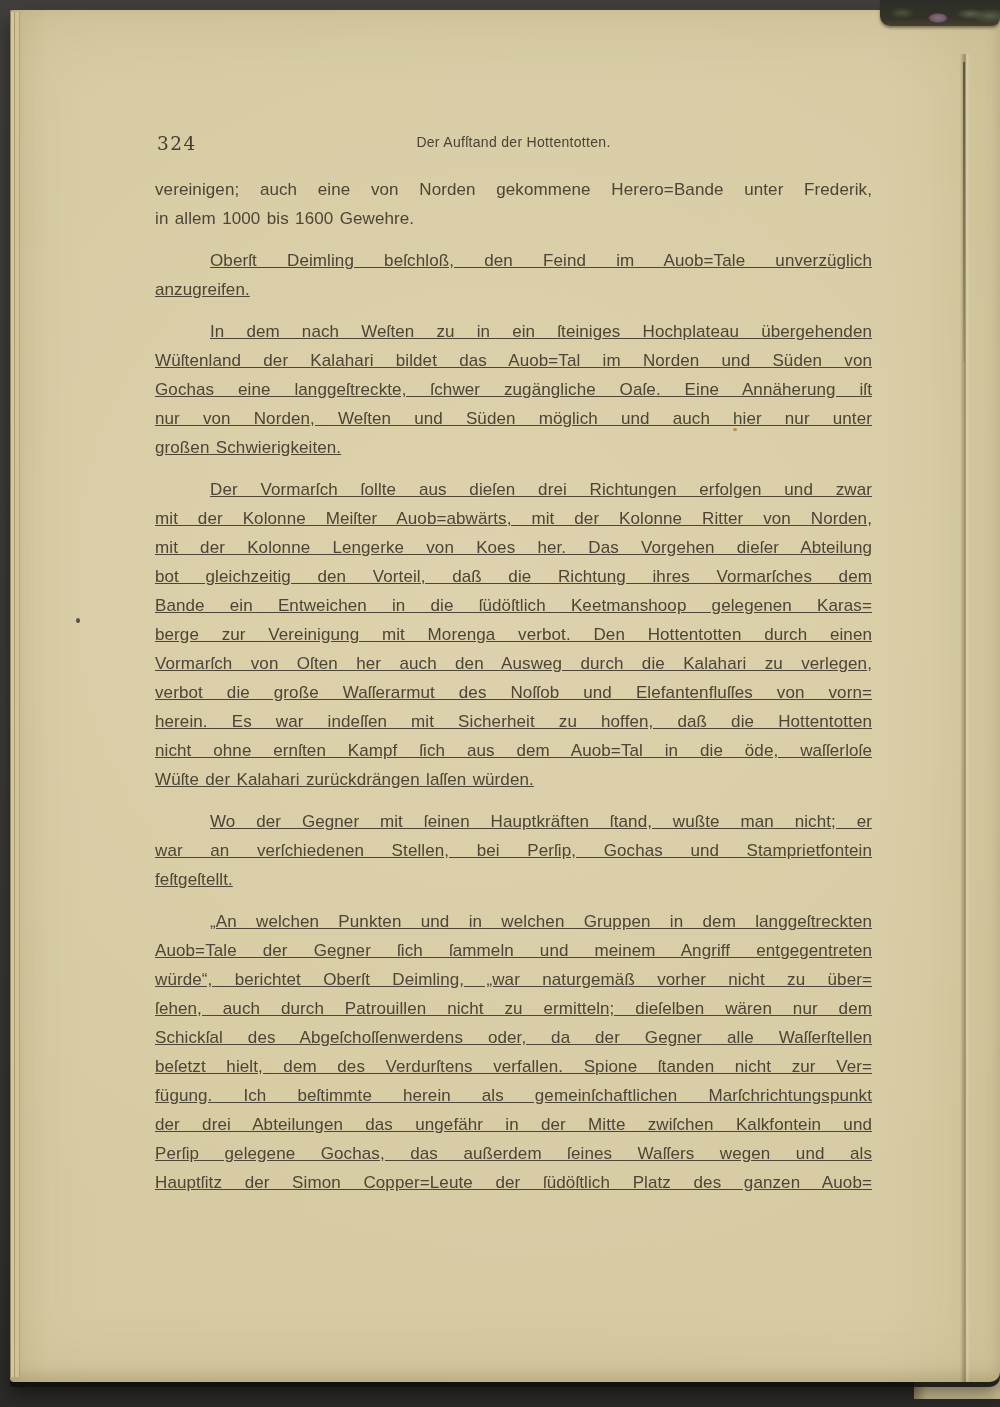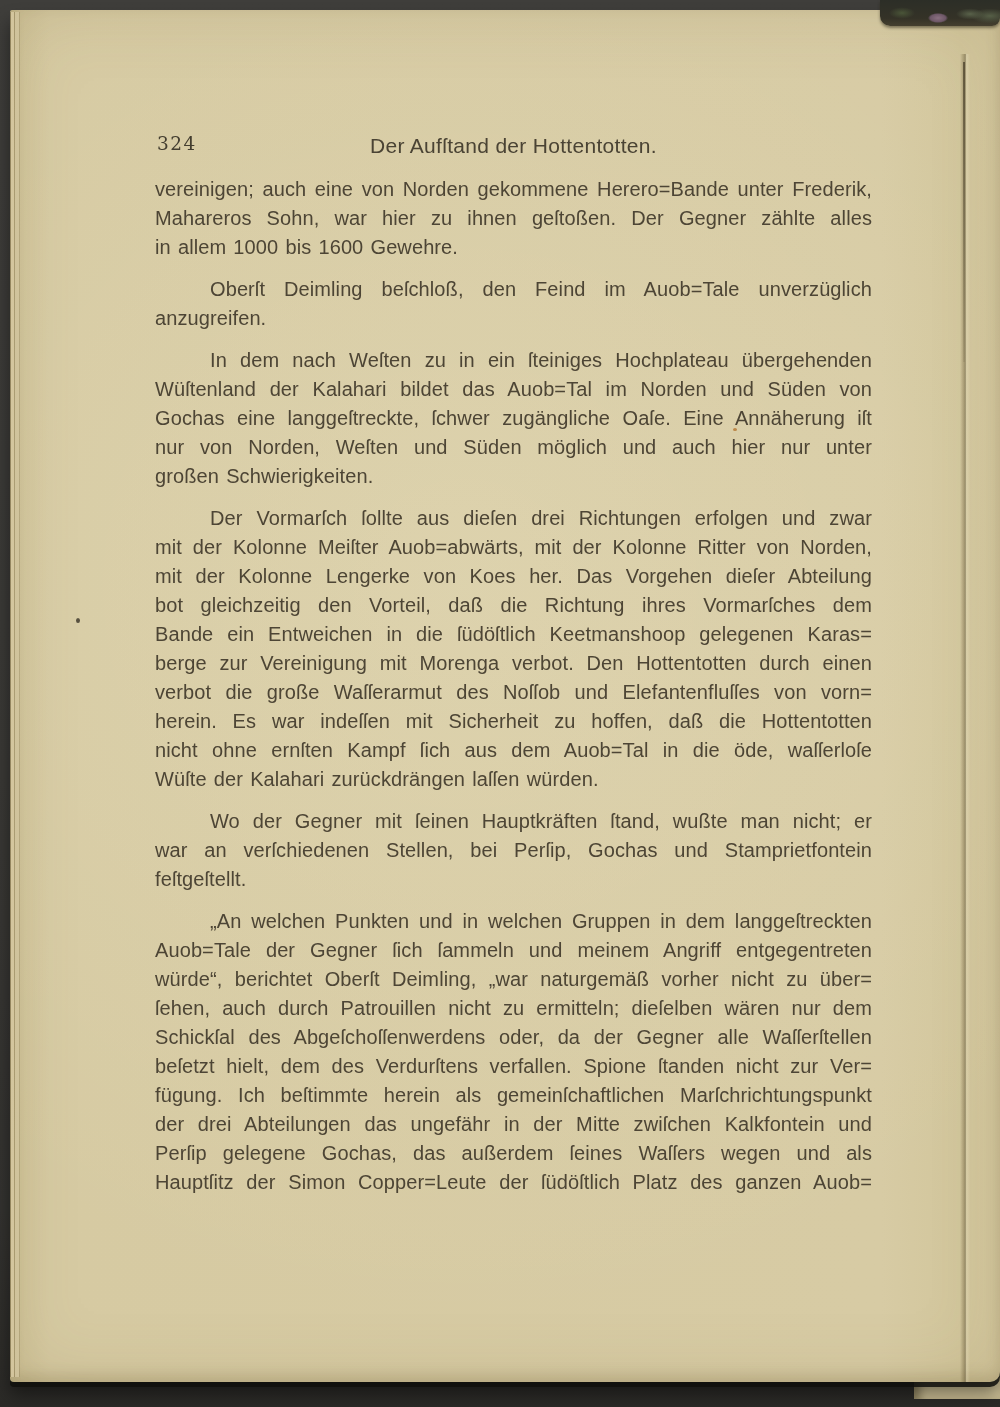--- a/index.html
+++ b/index.html
@@ -61,27 +61,27 @@
   .speck-b{position:absolute;left:723px;top:418px;width:4px;height:3px;background:#b4742f;border-radius:50%;opacity:.8;}
   
   .content{position:absolute;left:145px;top:122px;width:717px;color:#4d4535;}
   .page-head{position:relative;height:30px;margin-bottom:13px;}
   .page-num{
     position:absolute;left:2px;top:1px;
     font-family:"DejaVu Serif","Liberation Serif",serif;
     font-size:18.5px;letter-spacing:1.5px;color:#443e30;
   }
   .run-title{
-    text-align:center;font-size:21px;letter-spacing:.3px;color:#4a4334;
+    text-align:center;font-size:14px;letter-spacing:.3px;color:#4a4334;
     padding-top:2px;
   }
   .para{margin:0;}
-  .para + .para{margin-top:13px;}
+  .para + .para{margin-top:13px;text-decoration:underline;}
   .line{
-    font-size:20px;line-height:29px;letter-spacing:.1px;word-spacing:1.5px;
+    font-size:17px;line-height:29px;letter-spacing:.1px;word-spacing:1.5px;
     text-align:justify;text-align-last:justify;text-justify:inter-word;
     white-space:normal;
   }
   .line.first{text-indent:55px;}
   .line.endline{text-align-last:left;}
 </style>
 </head>
 <body>
 
 <div class="scene">
@@ -95,21 +95,20 @@
     <div class="speck-b"></div>
 
     <div class="content">
       <div class="page-head">
         <span class="page-num">324</span>
         <div class="run-title">Der Aufſtand der Hottentotten.</div>
       </div>
 
       <div class="para">
         <div class="line">vereinigen; auch eine von Norden gekommene Herero=Bande unter Frederik,</div>
-        <div class="line">Mahareros Sohn, war hier zu ihnen geſtoßen.  Der Gegner zählte alles</div>
         <div class="line endline">in allem 1000 bis 1600 Gewehre.</div>
       </div>
 
       <div class="para">
         <div class="line first">Oberſt Deimling beſchloß, den Feind im Auob=Tale unverzüglich</div>
         <div class="line endline">anzugreifen.</div>
       </div>
 
       <div class="para">
         <div class="line first">In dem nach Weſten zu in ein ſteiniges Hochplateau übergehenden</div>
@@ -119,20 +118,21 @@
         <div class="line endline">großen Schwierigkeiten.</div>
       </div>
 
       <div class="para">
         <div class="line first">Der Vormarſch ſollte aus dieſen drei Richtungen erfolgen und zwar</div>
         <div class="line">mit der Kolonne Meiſter Auob=abwärts, mit der Kolonne Ritter von Norden,</div>
         <div class="line">mit der Kolonne Lengerke von Koes her.  Das Vorgehen dieſer Abteilung</div>
         <div class="line">bot gleichzeitig den Vorteil, daß die Richtung ihres Vormarſches dem</div>
         <div class="line">Bande ein Entweichen in die ſüdöſtlich Keetmanshoop gelegenen Karas=</div>
         <div class="line">berge zur Vereinigung mit Morenga verbot.  Den Hottentotten durch einen</div>
+        <div class="line">Vormarſch von Oſten her auch den Ausweg durch die Kalahari zu verlegen,</div>
         <div class="line">verbot die große Waſſerarmut des Noſſob und Elefantenfluſſes von vorn=</div>
         <div class="line">herein.  Es war indeſſen mit Sicherheit zu hoffen, daß die Hottentotten</div>
         <div class="line">nicht ohne ernſten Kampf ſich aus dem Auob=Tal in die öde, waſſerloſe</div>
         <div class="line endline">Wüſte der Kalahari zurückdrängen laſſen würden.</div>
       </div>
 
       <div class="para">
         <div class="line first">Wo der Gegner mit ſeinen Hauptkräften ſtand, wußte man nicht; er</div>
         <div class="line">war an verſchiedenen Stellen, bei Perſip, Gochas und Stamprietfontein</div>
         <div class="line endline">feſtgeſtellt.</div>

